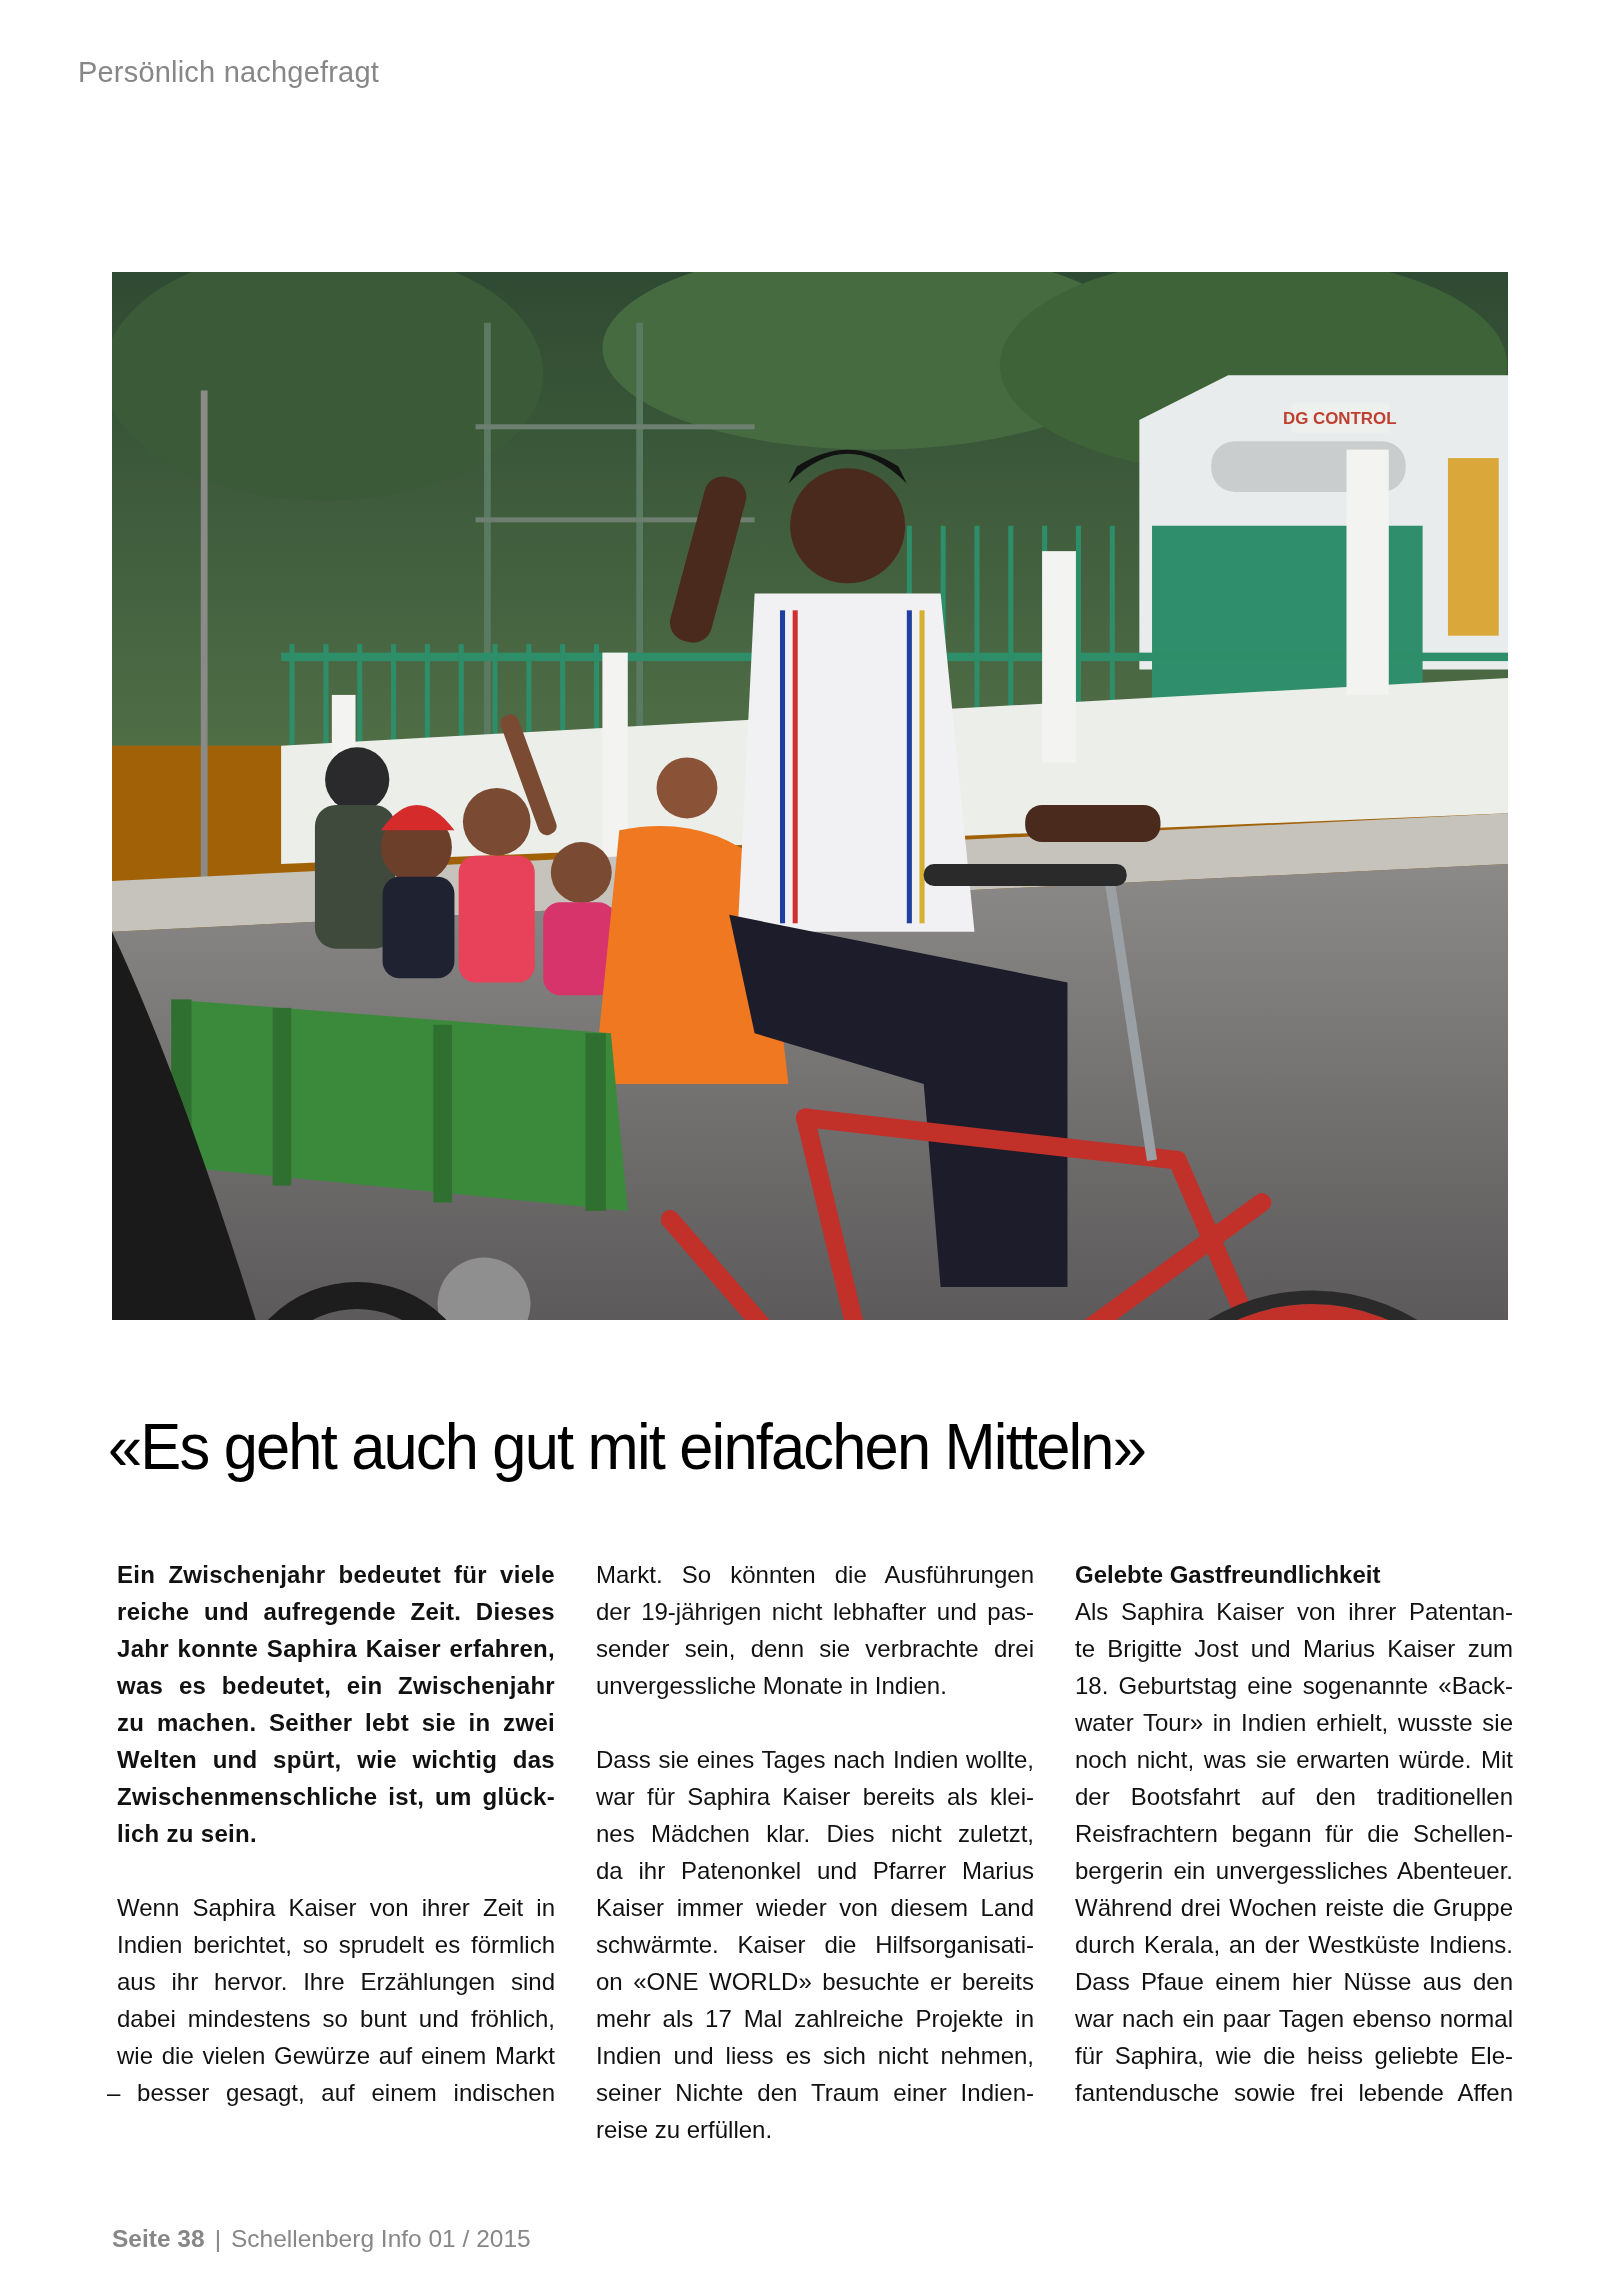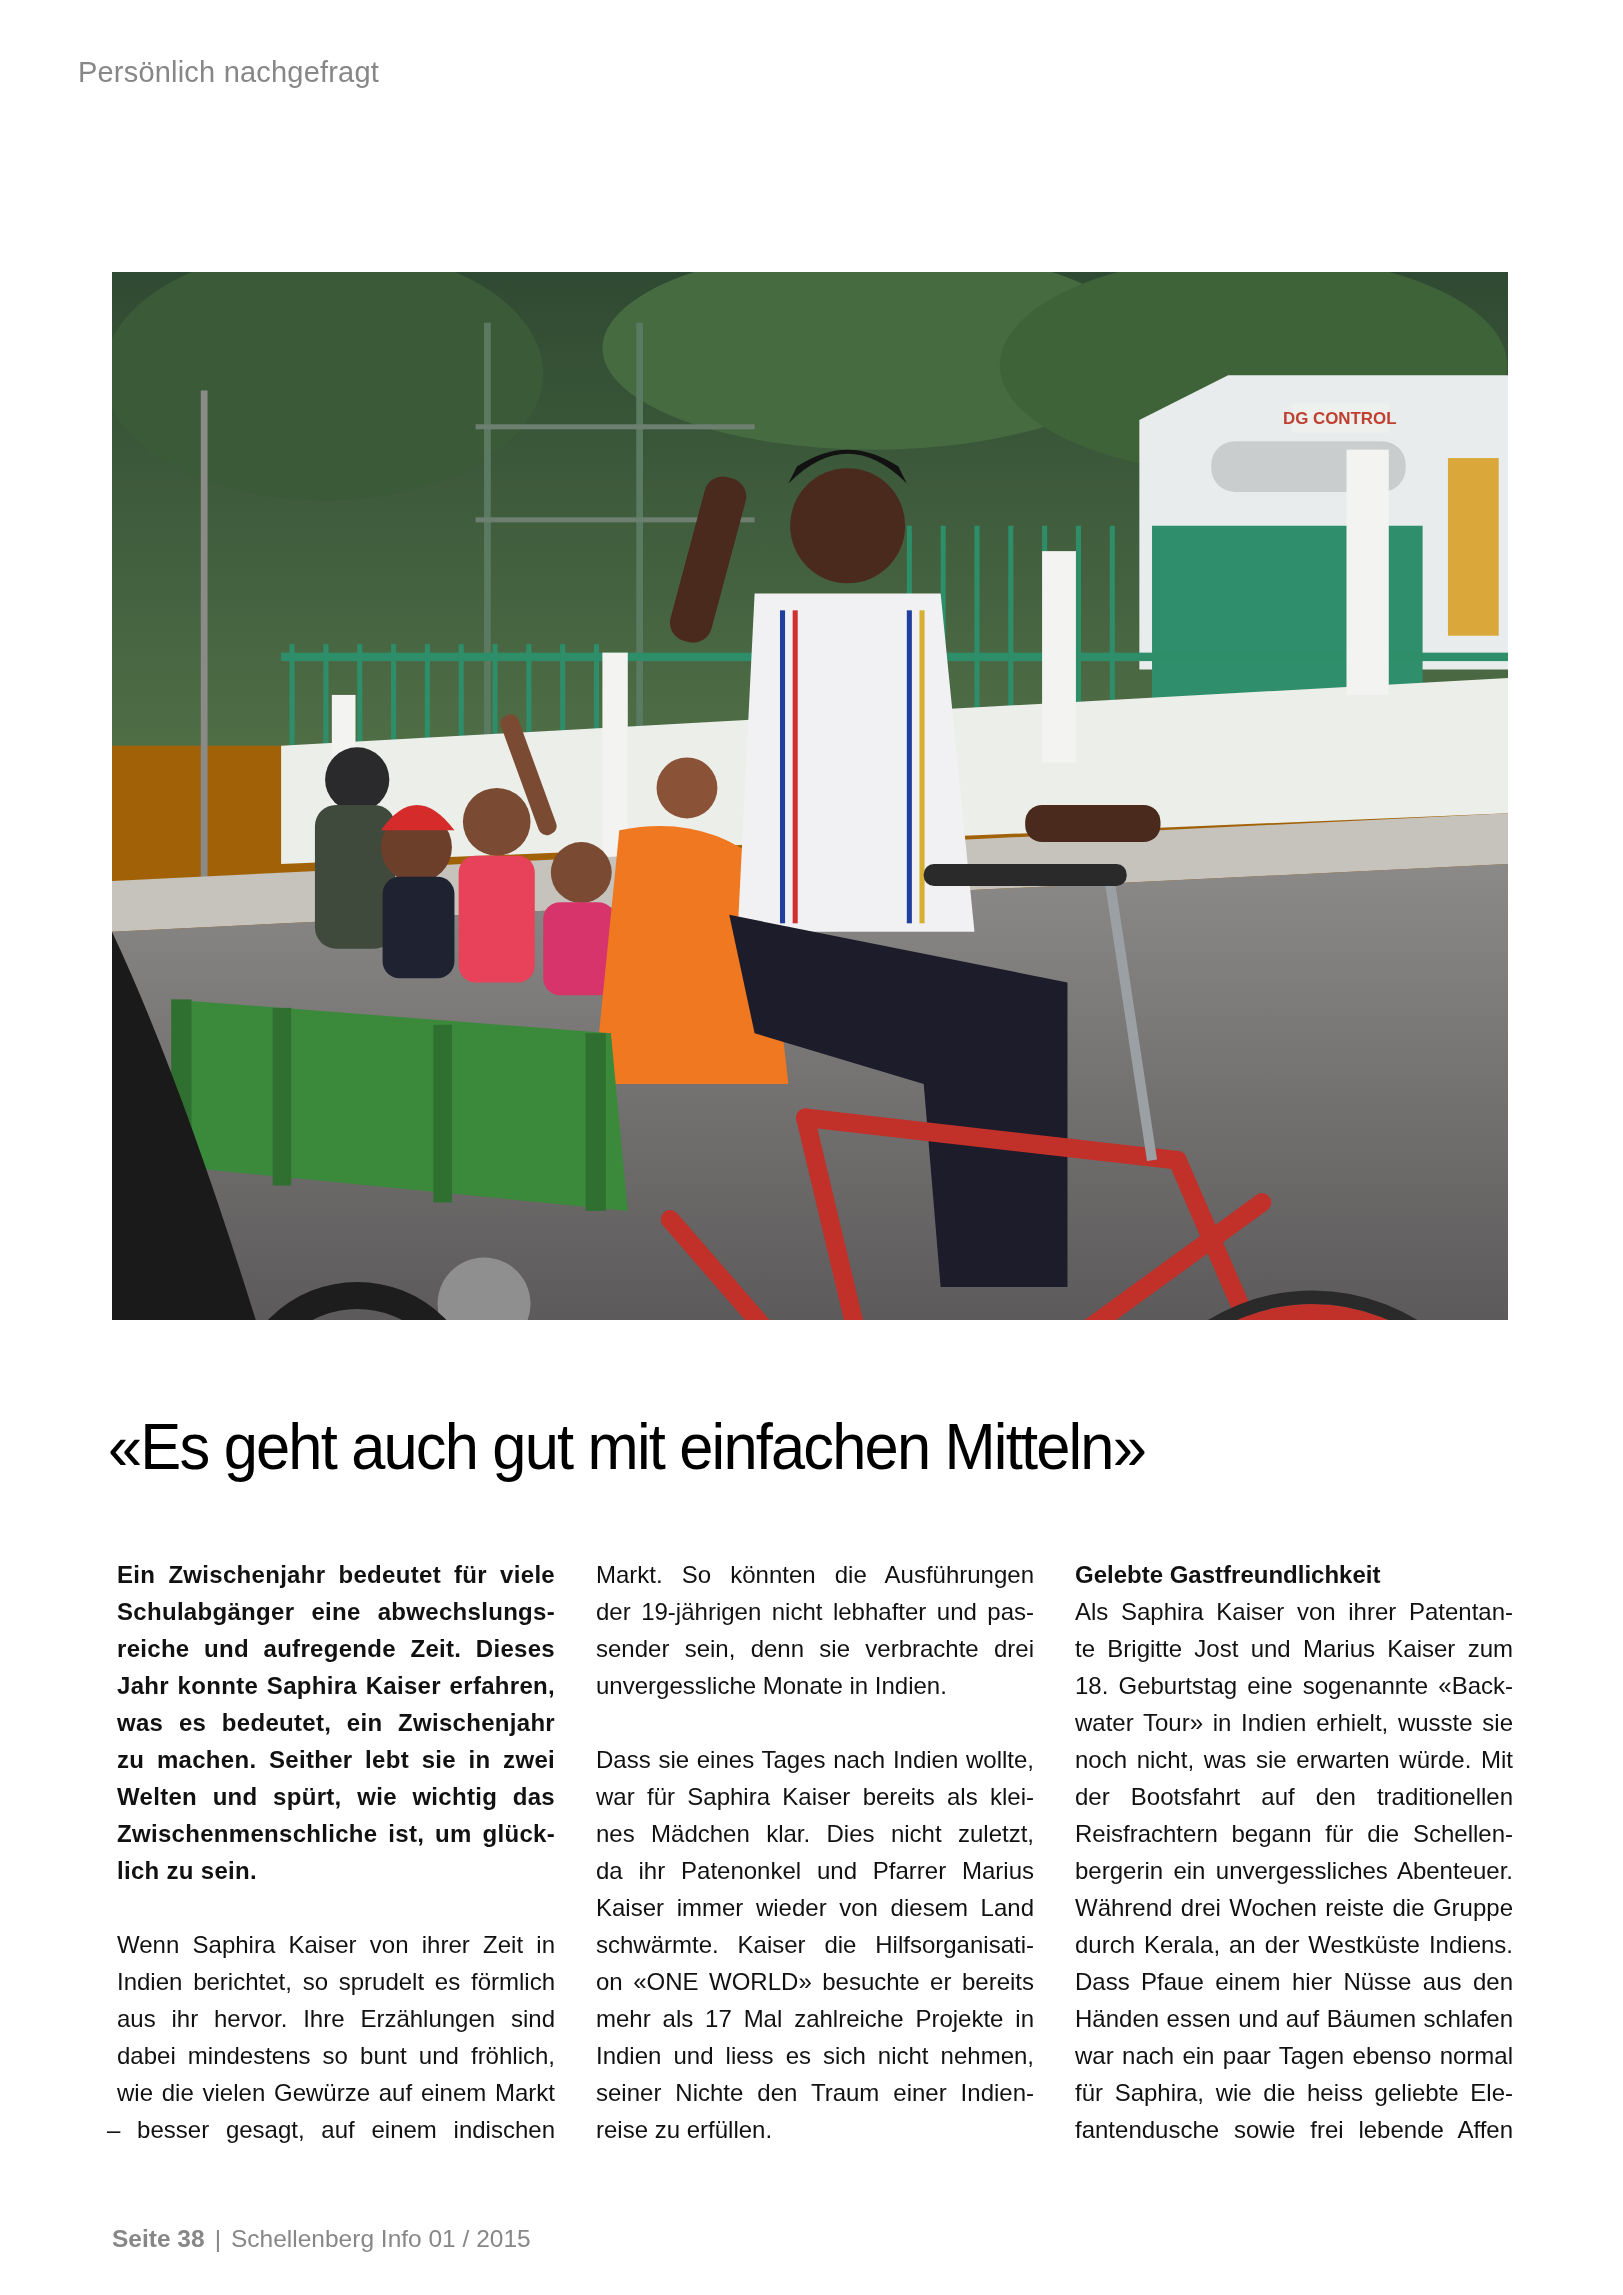--- a/index.html
+++ b/index.html
@@ -171,21 +171,20 @@
 
     <path d="M0,780 Q80,950 170,1239 L0,1239 Z" fill="#1a1a1a"></path>
   </svg>
 </div>
 
 <div class="headline">«Es geht auch gut mit einfachen Mitteln»</div>
 
 <div class="col col1">
   <div class="lead">
     <span class="justify">Ein Zwischenjahr bedeutet für viele</span>
-    <span class="justify">Schulabgänger eine abwechslungs-</span>
     <span class="justify">reiche und aufregende Zeit. Dieses</span>
     <span class="justify">Jahr konnte Saphira Kaiser erfahren,</span>
     <span class="justify">was es bedeutet, ein Zwischenjahr</span>
     <span class="justify">zu machen. Seither lebt sie in zwei</span>
     <span class="justify">Welten und spürt, wie wichtig das</span>
     <span class="justify">Zwischenmenschliche ist, um glück-</span>
     <span class="line">lich zu sein.</span>
   </div>
   <div class="para-gap"></div>
   <div>
@@ -228,21 +227,20 @@
     <span class="justify">te Brigitte Jost und Marius Kaiser zum</span>
     <span class="justify">18. Geburtstag eine sogenannte «Back-</span>
     <span class="justify">water Tour» in Indien erhielt, wusste sie</span>
     <span class="justify">noch nicht, was sie erwarten würde. Mit</span>
     <span class="justify">der Bootsfahrt auf den traditionellen</span>
     <span class="justify">Reisfrachtern begann für die Schellen-</span>
     <span class="justify">bergerin ein unvergessliches Abenteuer.</span>
     <span class="justify">Während drei Wochen reiste die Gruppe</span>
     <span class="justify">durch Kerala, an der Westküste Indiens.</span>
     <span class="justify">Dass Pfaue einem hier Nüsse aus den</span>
-    <span class="justify">Händen essen und auf Bäumen schlafen</span>
     <span class="justify">war nach ein paar Tagen ebenso normal</span>
     <span class="justify">für Saphira, wie die heiss geliebte Ele-</span>
     <span class="justify">fantendusche sowie frei lebende Affen</span>
   </div>
 </div>
 
 <div class="footer">
   <span class="page">Seite 38</span><span class="sep">|</span><span>Schellenberg Info 01 / 2015</span>
 </div>
 

